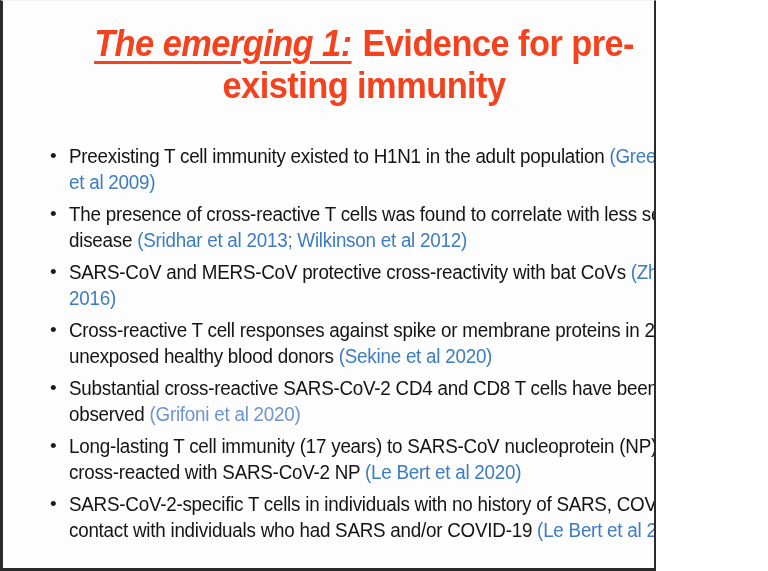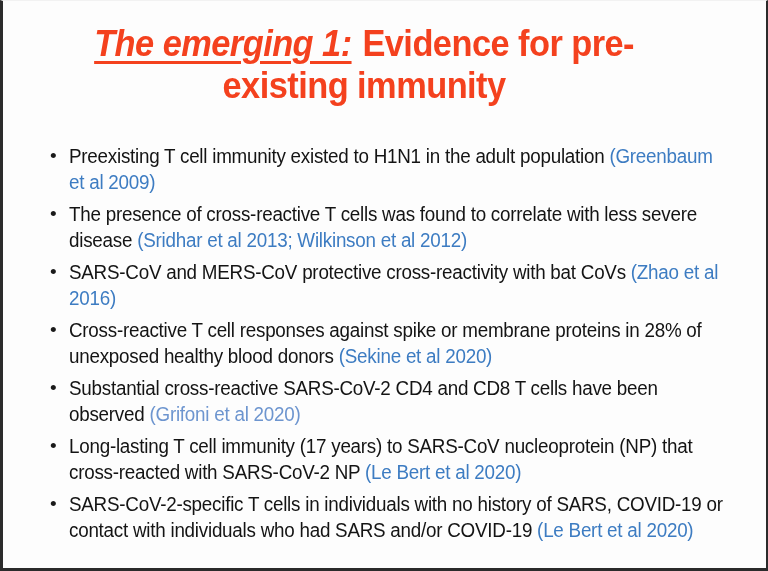--- a/index.html
+++ b/index.html
@@ -5,21 +5,21 @@
   html, body {
     margin: 0;
     padding: 0;
     background: #ffffff;
   }
   body {
     font-family: "Liberation Sans", sans-serif;
   }
   #slide {
     position: relative;
-    width: 768px;
+    width: 656px;
     height: 571px;
     background: #fdfdfd;
     box-sizing: border-box;
     border-left: 3px solid #2b2b2b;
     border-right: 2px solid #2b2b2b;
     border-bottom: 3px solid #2b2b2b;
     border-top: 1px solid #f2f2f2;
     overflow: hidden;
   }
 

